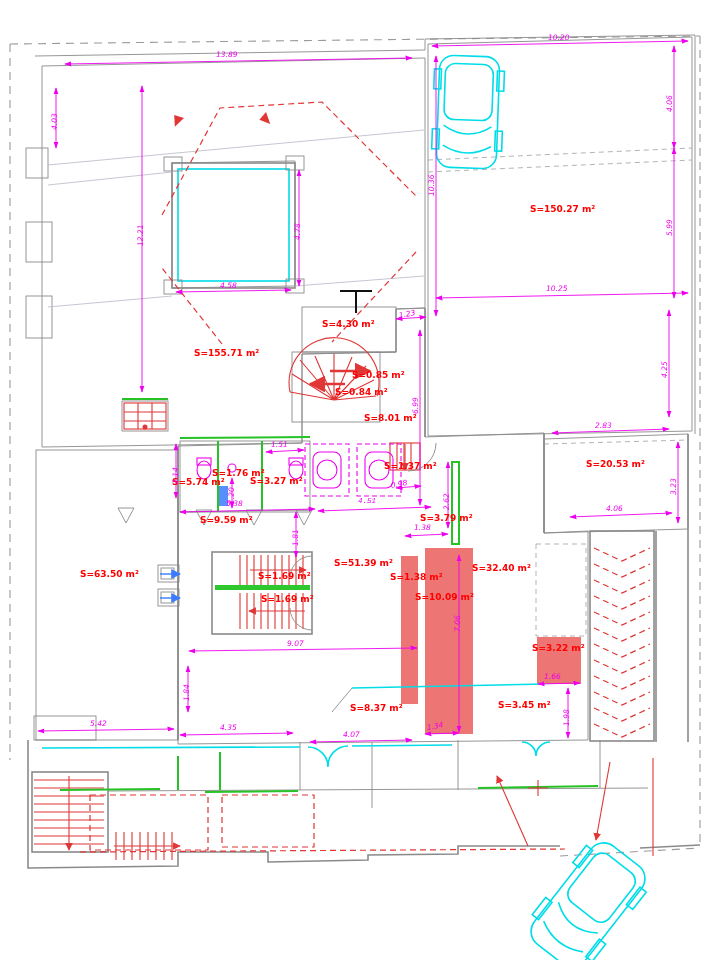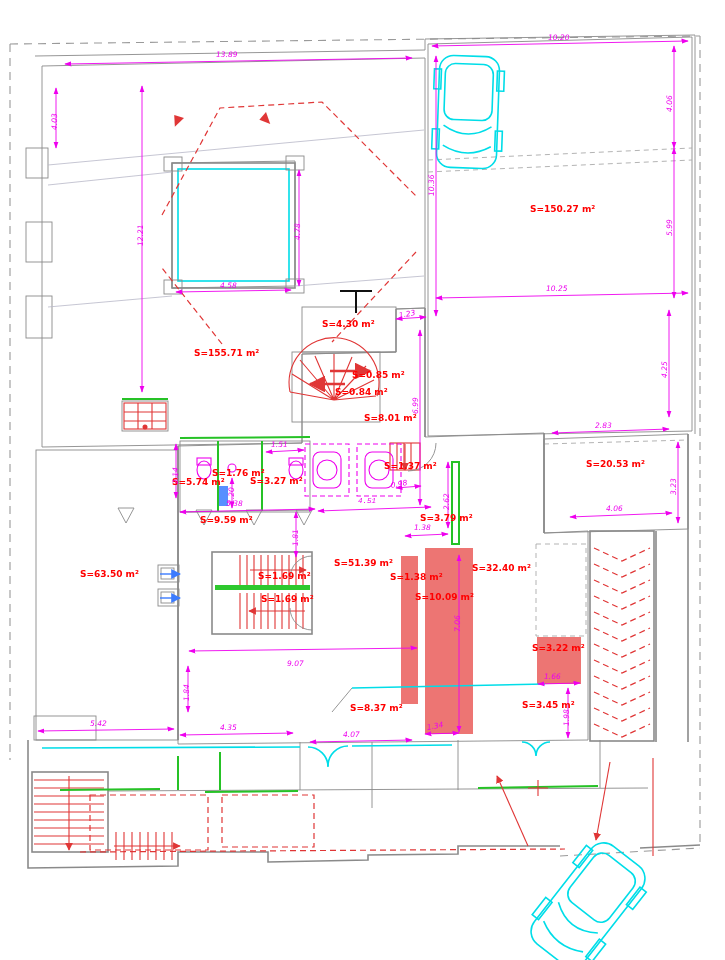--- a/index.html
+++ b/index.html
@@ -320,21 +320,21 @@
       <div class="area-label" style="left: 420px; top: 513px;">S=3.79 m²</div>
       <div class="area-label" style="left: 80px; top: 569px;">S=63.50 m²</div>
       <div class="area-label" style="left: 258px; top: 571px;">S=1.69 m²</div>
       <div class="area-label" style="left: 261px; top: 594px;">S=1.69 m²</div>
       <div class="area-label" style="left: 334px; top: 558px;">S=51.39 m²</div>
       <div class="area-label" style="left: 390px; top: 572px;">S=1.38 m²</div>
       <div class="area-label" style="left: 415px; top: 592px;">S=10.09 m²</div>
       <div class="area-label" style="left: 472px; top: 563px;">S=32.40 m²</div>
       <div class="area-label" style="left: 586px; top: 459px;">S=20.53 m²</div>
       <div class="area-label" style="left: 532px; top: 643px;">S=3.22 m²</div>
-      <div class="area-label" style="left: 522px; top: 700px;">S=3.45 m²</div>
+      <div class="area-label" style="left: 498px; top: 700px;">S=3.45 m²</div>
       <div class="area-label" style="left: 350px; top: 703px;">S=8.37 m²</div>
     </div>
 <div class="lbl-layer" id="dim-labels">
       <div class="dim-label" style="left: 216px; top: 50px;">13.89</div>
       <div class="dim-label" style="left: 136px; top: 246px; transform: rotate(-90deg);">12.21</div>
       <div class="dim-label" style="left: 50px; top: 130px; transform: rotate(-90deg);">4.03</div>
       <div class="dim-label" style="left: 220px; top: 281px;">4.58</div>
       <div class="dim-label" style="left: 293px; top: 240px; transform: rotate(-90deg);">4.78</div>
       <div class="dim-label" style="left: 548px; top: 33px;">10.20</div>
       <div class="dim-label" style="left: 427px; top: 196px; transform: rotate(-90deg);">10.36</div>
@@ -350,21 +350,21 @@
       <div class="dim-label" style="left: 271px; top: 440px; text-align: right;">1.51</div>
       <div class="dim-label" style="left: 171px; top: 484px; transform: rotate(-90deg);">2.14</div>
       <div class="dim-label" style="left: 227px; top: 504px; transform: rotate(-90deg);">1.20</div>
       <div class="dim-label" style="left: 226px; top: 499px;">5.38</div>
       <div class="dim-label" style="left: 358px; top: 497px; font-family: Liberation Mono, monospace;">4.51</div>
       <div class="dim-label" style="left: 390px; top: 481px; transform: rotate(-10deg);">0.98</div>
       <div class="dim-label" style="left: 291px; top: 546px; transform: rotate(-90deg);">1.81</div>
       <div class="dim-label" style="left: 414px; top: 523px;">1.38</div>
       <div class="dim-label" style="left: 442px; top: 510px; transform: rotate(-90deg);">2.62</div>
       <div class="dim-label" style="left: 453px; top: 632px; transform: rotate(-90deg);">7.06</div>
-      <div class="dim-label" style="left: 287px; top: 639px; margin-top: 20px;">9.07</div>
+      <div class="dim-label" style="left: 287px; top: 639px;">9.07</div>
       <div class="dim-label" style="left: 90px; top: 719px;">5.42</div>
       <div class="dim-label" style="left: 182px; top: 701px; transform: rotate(-90deg);">1.84</div>
       <div class="dim-label" style="left: 220px; top: 723px;">4.35</div>
       <div class="dim-label" style="left: 343px; top: 730px;">4.07</div>
       <div class="dim-label" style="left: 426px; top: 723px; transform: rotate(-10deg);">1.34</div>
       <div class="dim-label" style="left: 544px; top: 672px;">1.66</div>
       <div class="dim-label" style="left: 562px; top: 726px; transform: rotate(-90deg);">1.98</div>
     </div>
 </div>
 

